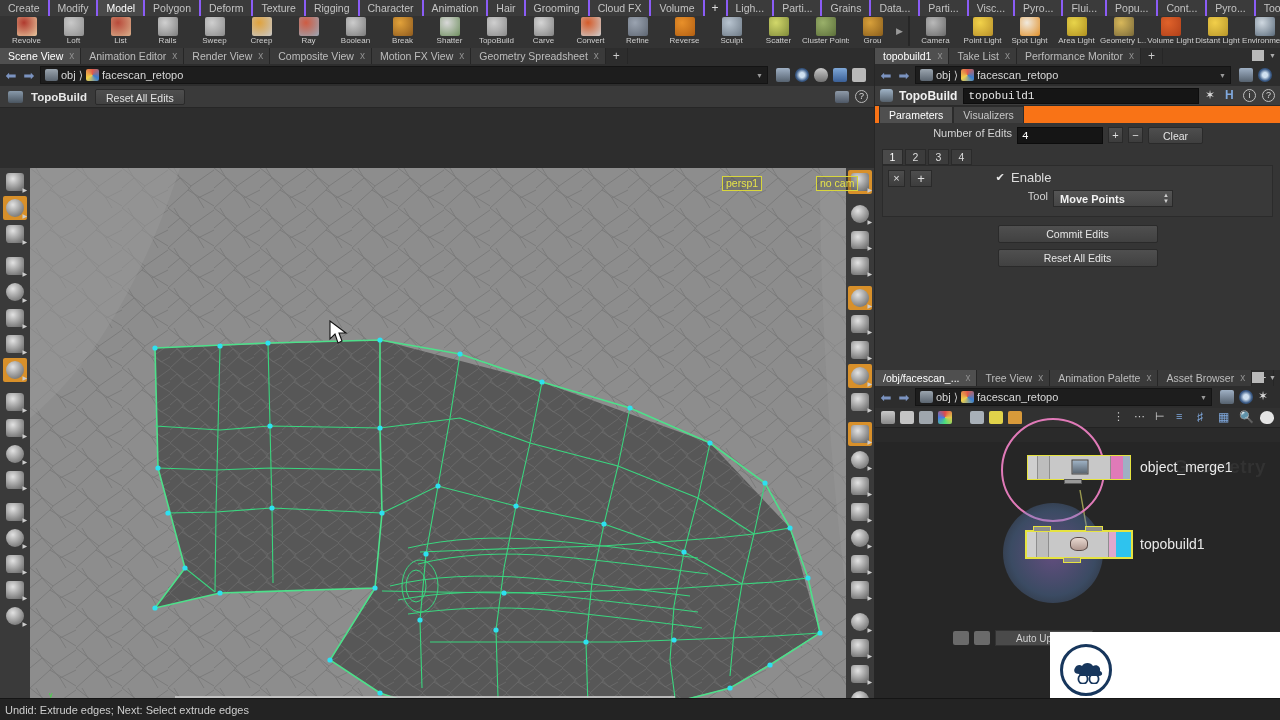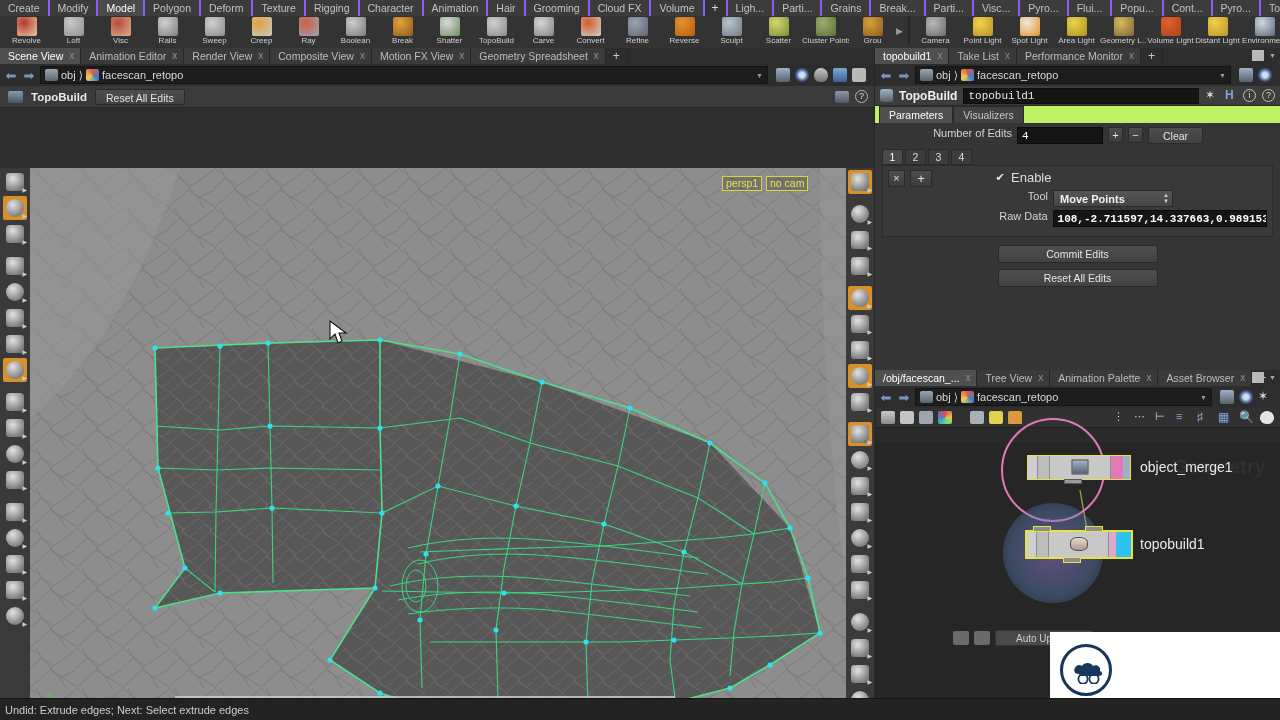--- a/index.html
+++ b/index.html
@@ -107,21 +107,21 @@
     height:20px; background:#3d3d3d; display:flex; align-items:center; gap:6px; padding:0 5px;
     border-bottom:1px solid #2a2a2a;
   }
   .nodehdr .nm { font-size:12px; font-weight:bold; color:#f0f0f0; }
   .nodehdr .nfield {
     flex:1; height:16px; background:#151515; border:1px solid #0d0d0d; color:#e8e8e8;
     font-size:11px; font-family:"Liberation Mono", monospace; padding:0 4px; line-height:15px;
   }
   .nodehdr .hi { width:13px; height:13px; }
 
-  .ptabs { display:flex; height:17px; background:#bef264; padding-left:4px; gap:0; align-items:stretch; }
+  .ptabs { display:flex; height:17px; background:#f97316; padding-left:4px; gap:0; align-items:stretch; }
   .ptab {
     padding:0 9px; font-size:10.5px; line-height:17px; color:#c8c8c8;
     background:#414141; border:1px solid #2b2b2b; border-bottom:none;
   }
   .ptab.active { background:#4f4f4f; color:#fff; }
 
   .prow { display:flex; align-items:flex-start; height:20px; gap:5px; padding:0 5px; }
   .plabel { font-size:11px; color:#d4d4d4; text-align:right; }
   .pfield {
     background:#151515; border:1px solid #0c0c0c; height:17px; color:#ffffff;
@@ -198,21 +198,21 @@
         <span class="shelf-tab">Character</span>
         <span class="shelf-tab">Animation</span>
         <span class="shelf-tab">Hair</span>
         <span class="shelf-tab">Grooming</span>
         <span class="shelf-tab">Cloud FX</span>
         <span class="shelf-tab">Volume</span>
         <span class="shelf-tab plus">+</span>
         <span class="shelf-tab">Ligh...</span>
         <span class="shelf-tab">Parti...</span>
         <span class="shelf-tab">Grains</span>
-        <span class="shelf-tab">Break...</span>
+        <span class="shelf-tab">Data...</span>
         <span class="shelf-tab">Parti...</span>
         <span class="shelf-tab">Visc...</span>
         <span class="shelf-tab">Pyro...</span>
         <span class="shelf-tab">Flui...</span>
         <span class="shelf-tab">Popu...</span>
         <span class="shelf-tab">Cont...</span>
         <span class="shelf-tab">Pyro...</span>
         <span class="shelf-tab">Tool</span>
         <span class="shelf-caret">▼</span>
       </div>
@@ -220,21 +220,21 @@
         <span class="tool">
           <span class="ti" style="background: radial-gradient(circle at 35% 30%, rgb(176, 58, 46), rgb(232, 201, 160));"></span>
           <span class="tl">Revolve</span>
         </span>
         <span class="tool">
           <span class="ti" style="background: radial-gradient(circle at 35% 30%, rgb(201, 201, 201), rgb(143, 143, 143));"></span>
           <span class="tl">Loft</span>
         </span>
         <span class="tool">
           <span class="ti" style="background: radial-gradient(circle at 35% 30%, rgb(184, 74, 58), rgb(217, 176, 140));"></span>
-          <span class="tl">Visc</span>
+          <span class="tl">List</span>
         </span>
         <span class="tool">
           <span class="ti" style="background: radial-gradient(circle at 35% 30%, rgb(208, 208, 208), rgb(126, 126, 126));"></span>
           <span class="tl">Rails</span>
         </span>
         <span class="tool">
           <span class="ti" style="background: radial-gradient(circle at 35% 30%, rgb(207, 207, 207), rgb(139, 139, 139));"></span>
           <span class="tl">Sweep</span>
         </span>
         <span class="tool">
@@ -667,21 +667,21 @@
         <line x1="10" y1="40" x2="10" y2="10" stroke="#3ee03e" stroke-width="2"></line>
         <line x1="10" y1="40" x2="34" y2="40" stroke="#4a6ae0" stroke-width="2"></line>
         <line x1="10" y1="40" x2="3" y2="36" stroke="#e04a4a" stroke-width="2"></line>
         <text x="11" y="9" fill="#3ee03e" font-size="7" font-family="Liberation Sans">y</text>
         <text x="35" y="42" fill="#6a8ae8" font-size="7" font-family="Liberation Sans">z</text>
         <text x="18" y="38" fill="#e86a6a" font-size="7" font-family="Liberation Sans">x</text>
       </svg>
     </div>
 
     <span class="vp-label" style="left:722px;top:128px">persp1</span>
-    <span class="vp-label" style="left:766px;top:128px">no cam</span>
+    <span class="vp-label" style="left:816px;top:128px">no cam</span>
 
     <div class="helpbox" style="top:648px">Hold A or Cmd+A or Shift+A or Shift+Cmd+A to select full (MMB) or partial (LMB) loops.</div>
     <div class="helpbox b" style="top:668px">Middle-click to clear selection.  Press Delete to remove selected components.</div>
   </div>
 
   <div class="right">
 
     <div class="param-pane">
       <div class="panetabs" style="position:relative" id="prmTabs">
         <span style="position:absolute;right:4px;top:2px;display:flex;gap:5px;align-items:center">
@@ -767,24 +767,20 @@
         </div>
         <div class="prow">
           <span class="plabel" style="width:160px">Tool</span>
           <span class="combo" style="width:120px">
             <span>Move Points</span>
             <span class="spin">
                 <span>▲</span>
                 <span>▼</span>
               </span>
           </span>
-        </div>
-        <div class="prow">
-          <span class="plabel" style="width:160px">Raw Data</span>
-          <span class="pfield" style="width:215px;font-weight:bold">108,-2.711597,14.337663,0.989153</span>
         </div>
       </div>
 
       <div class="bigbtn" style="margin-top:8px">Commit Edits</div>
       <div class="bigbtn" style="margin-top:6px">Reset All Edits</div>
     </div>
 
     <div class="net-pane">
       <div class="panetabs" style="position:relative" id="netTabs">
         <span style="position:absolute;right:4px;top:2px;display:flex;gap:5px;align-items:center">

